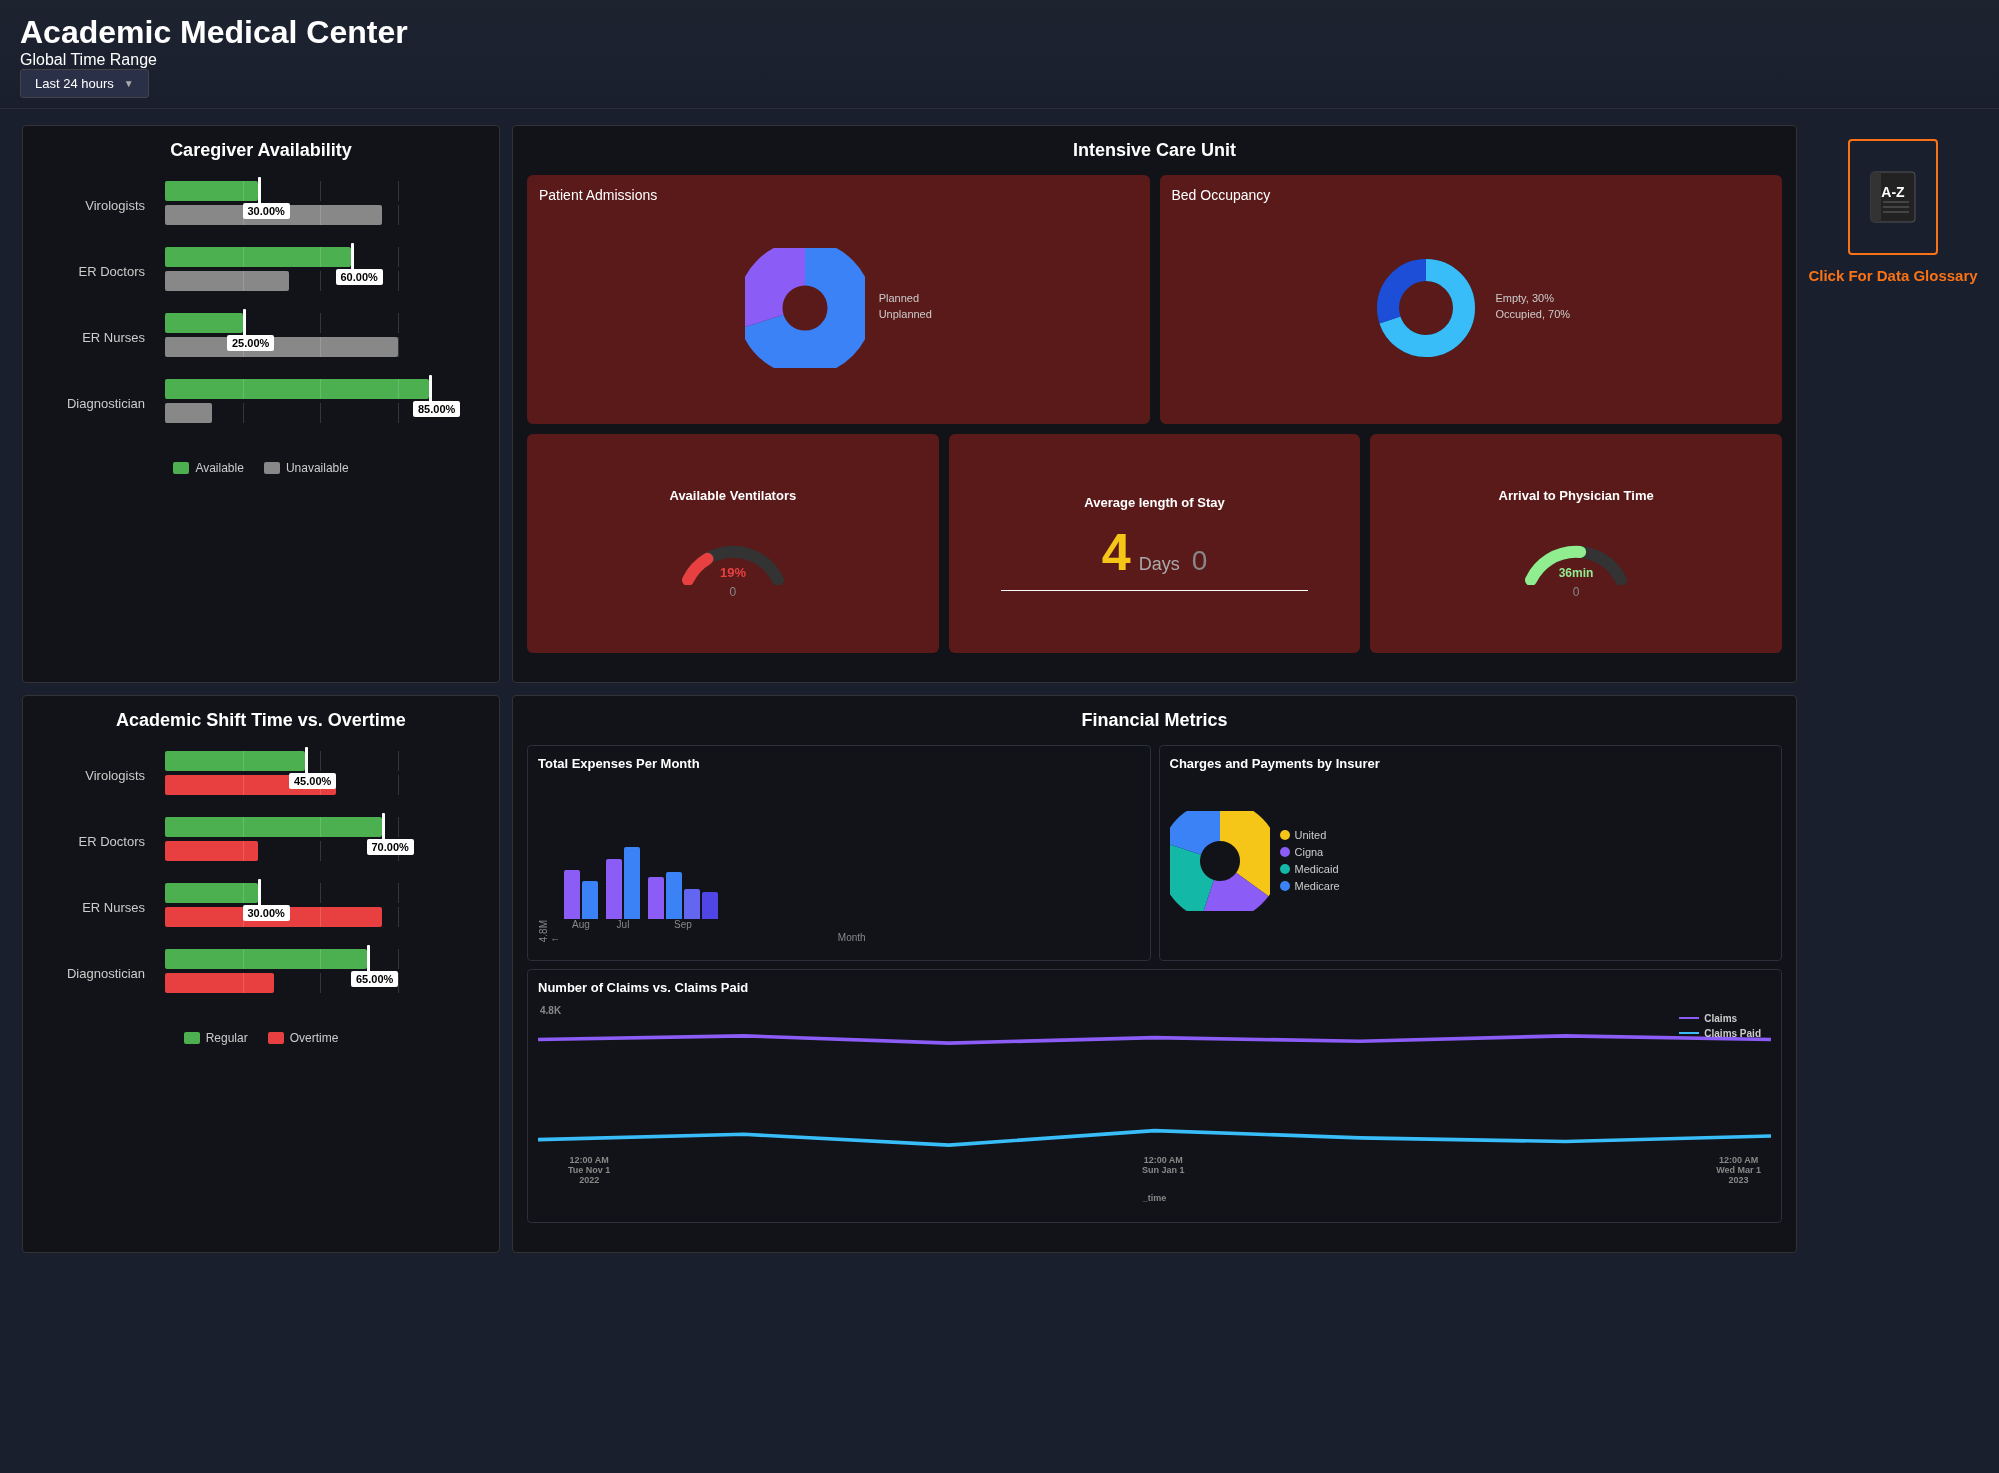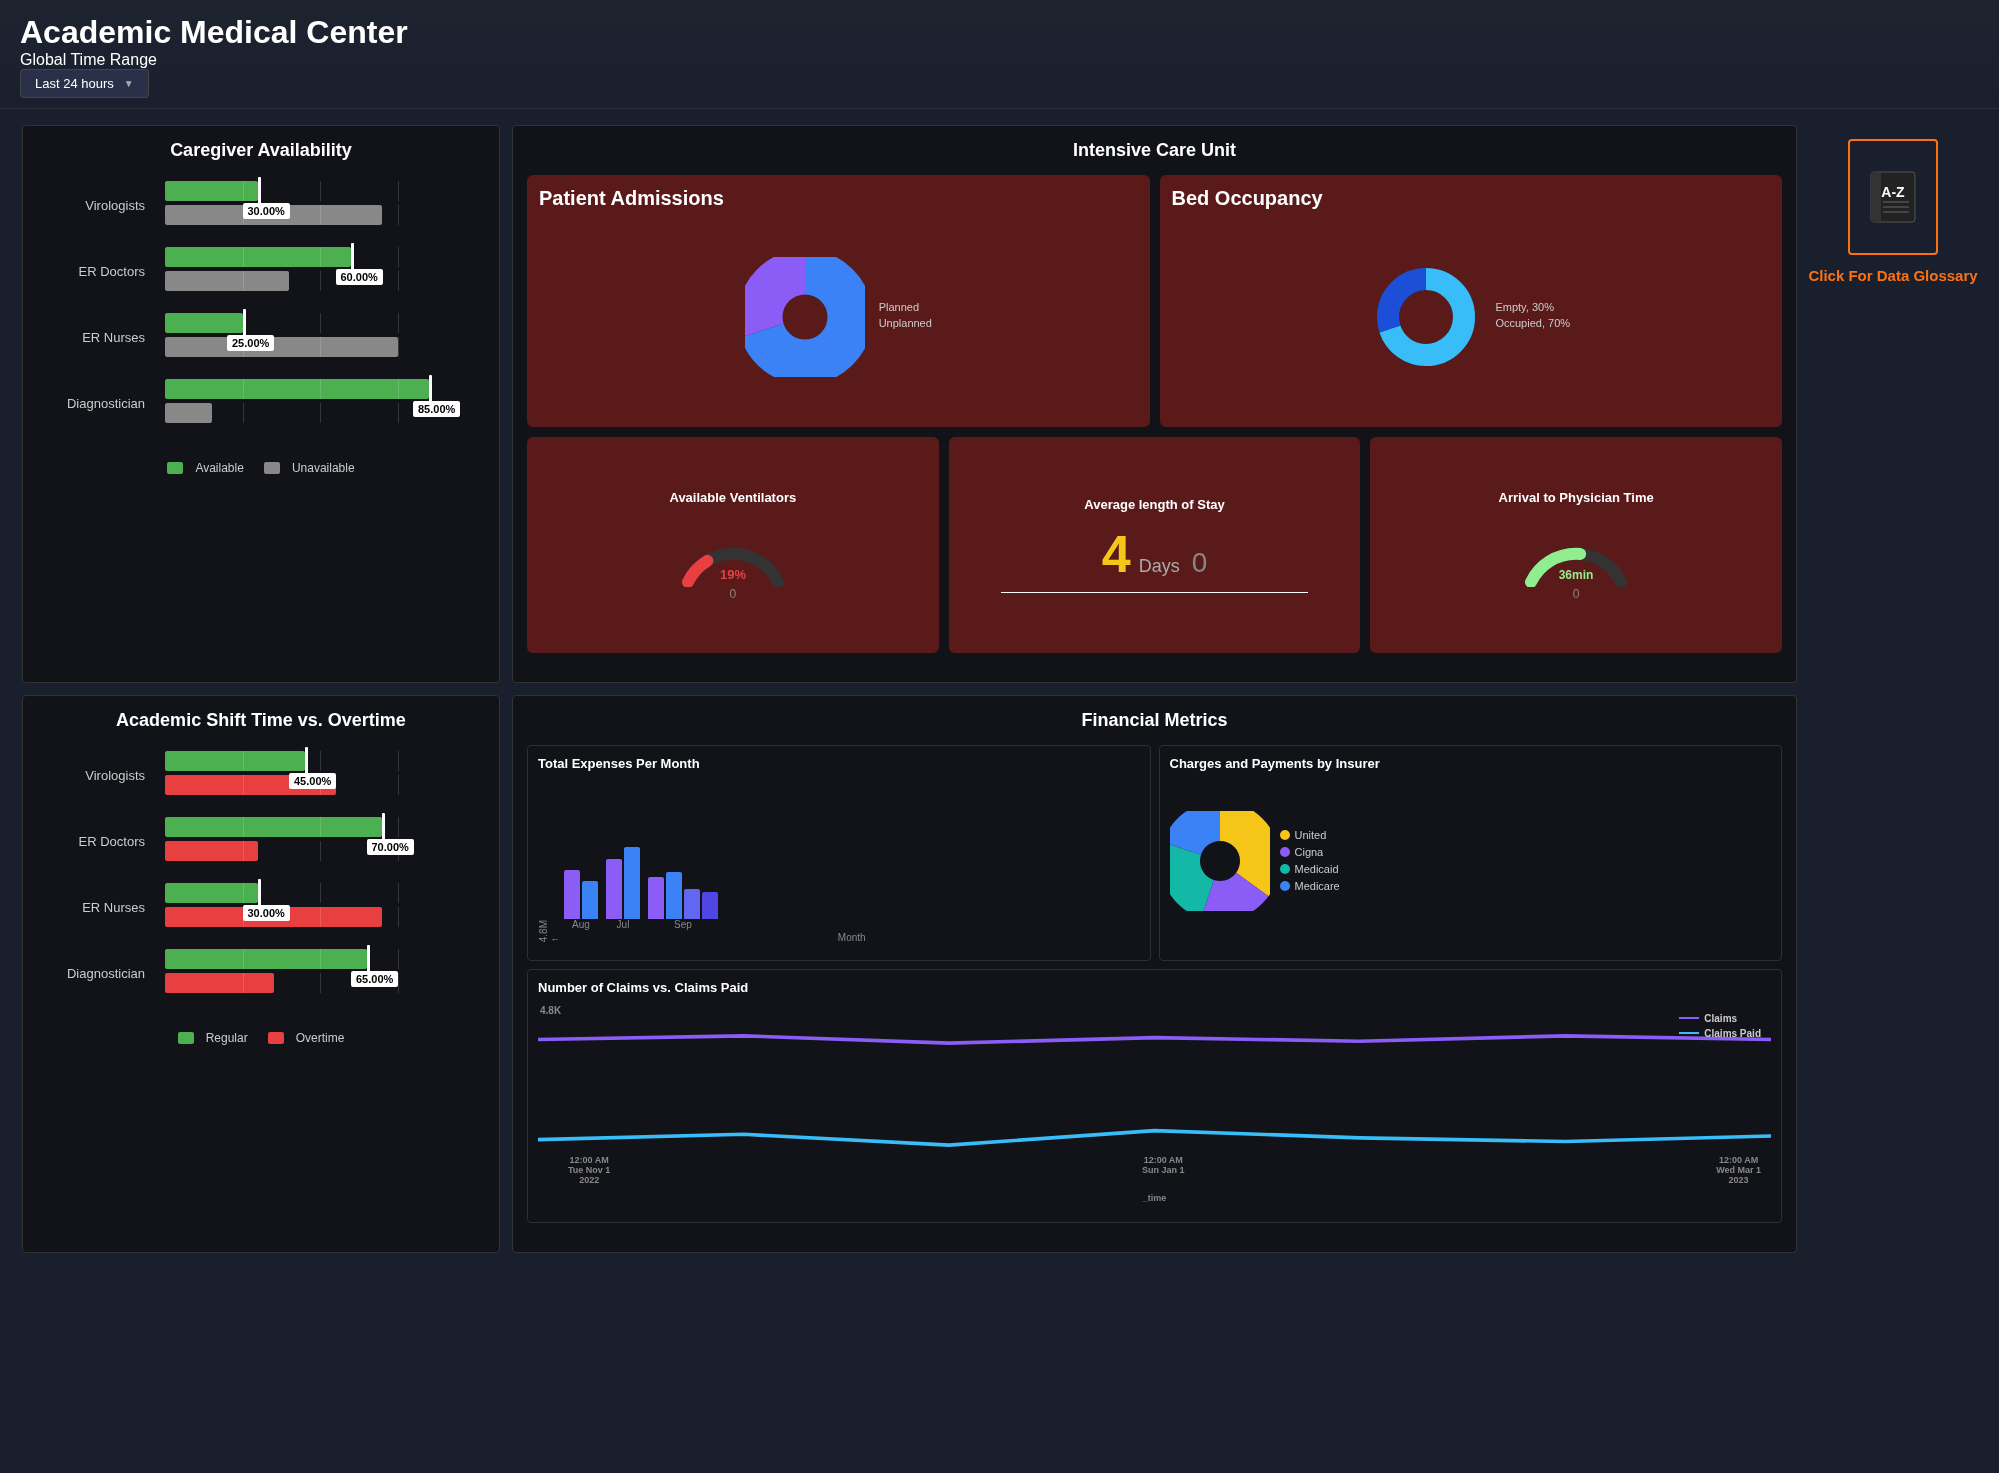--- a/index.html
+++ b/index.html
@@ -104,21 +104,21 @@
     }
     .chart-legend {
       display: flex;
       gap: 20px;
       justify-content: center;
       margin-top: 10px;
     }
     .legend-item {
       display: flex;
       align-items: center;
-      gap: 12px;
+      gap: 6px;
       font-size: 12px;
       color: #ccc;
     }
     .legend-box {
       width: 16px;
       height: 12px;
       border-radius: 2px;
     }
 
     
@@ -134,22 +134,22 @@
       grid-column: 2;
       grid-row: 1;
     }
     .icu-card {
       background: #5a1a1a;
       border-radius: 6px;
       padding: 12px;
       position: relative;
     }
     .icu-card-title {
-      font-size: 20px;
-      font-weight: bold;
+      font-size: 14px;
+      font-weight: normal;
       color: #fff;
       margin-bottom: 8px;
     }
 
     
     .pie-container {
       display: flex;
       align-items: center;
       justify-content: center;
       height: calc(100% - 30px);

